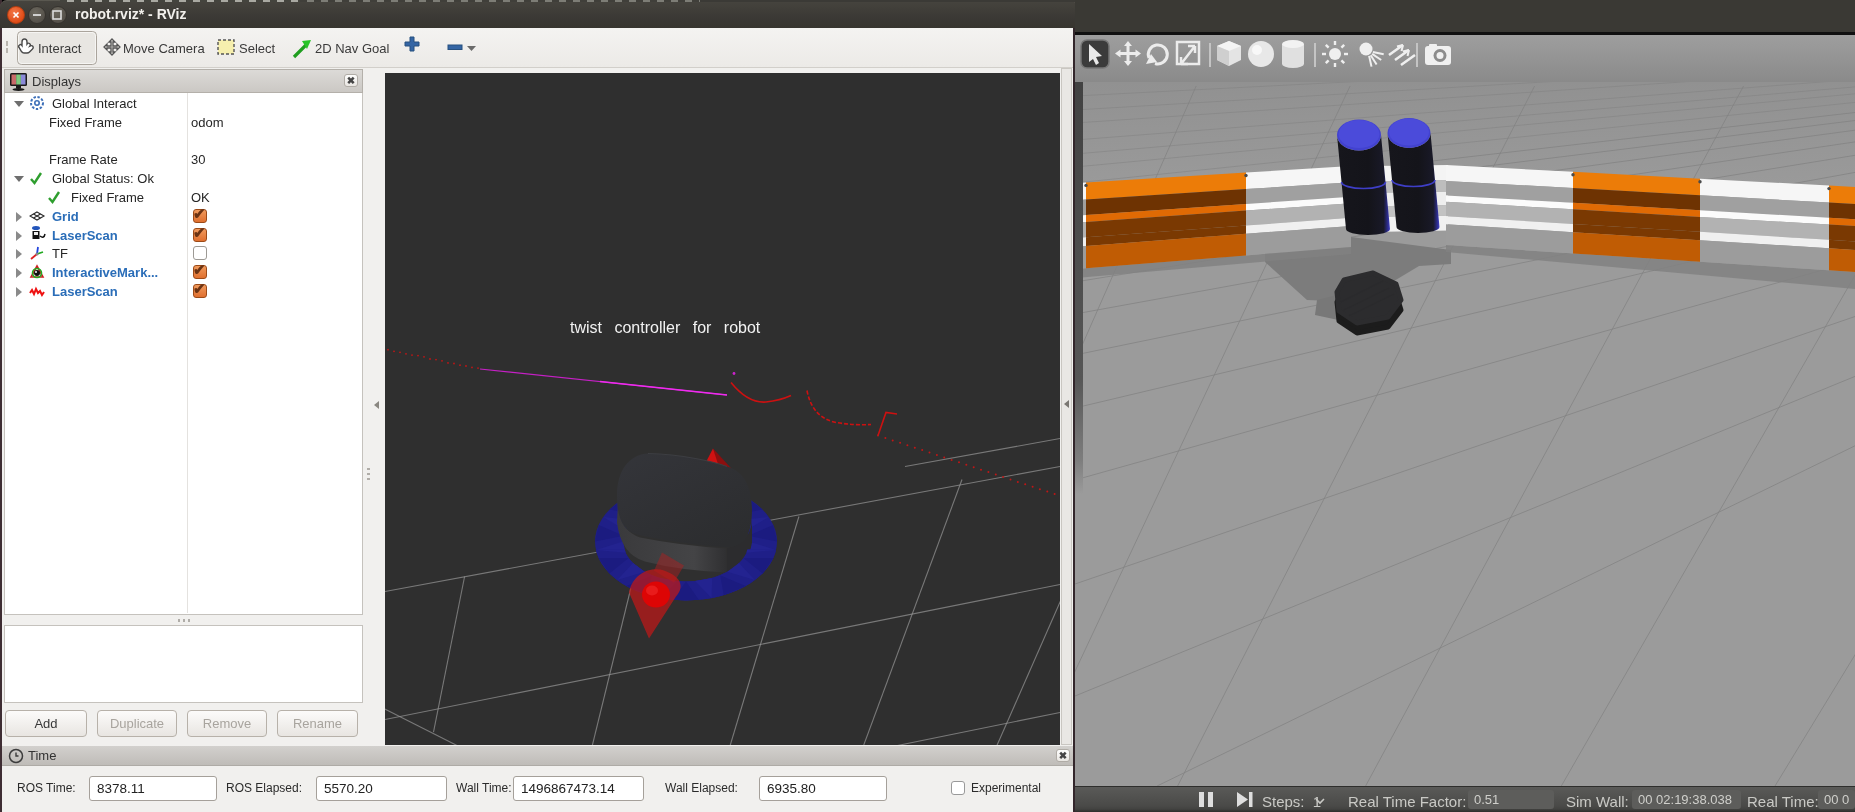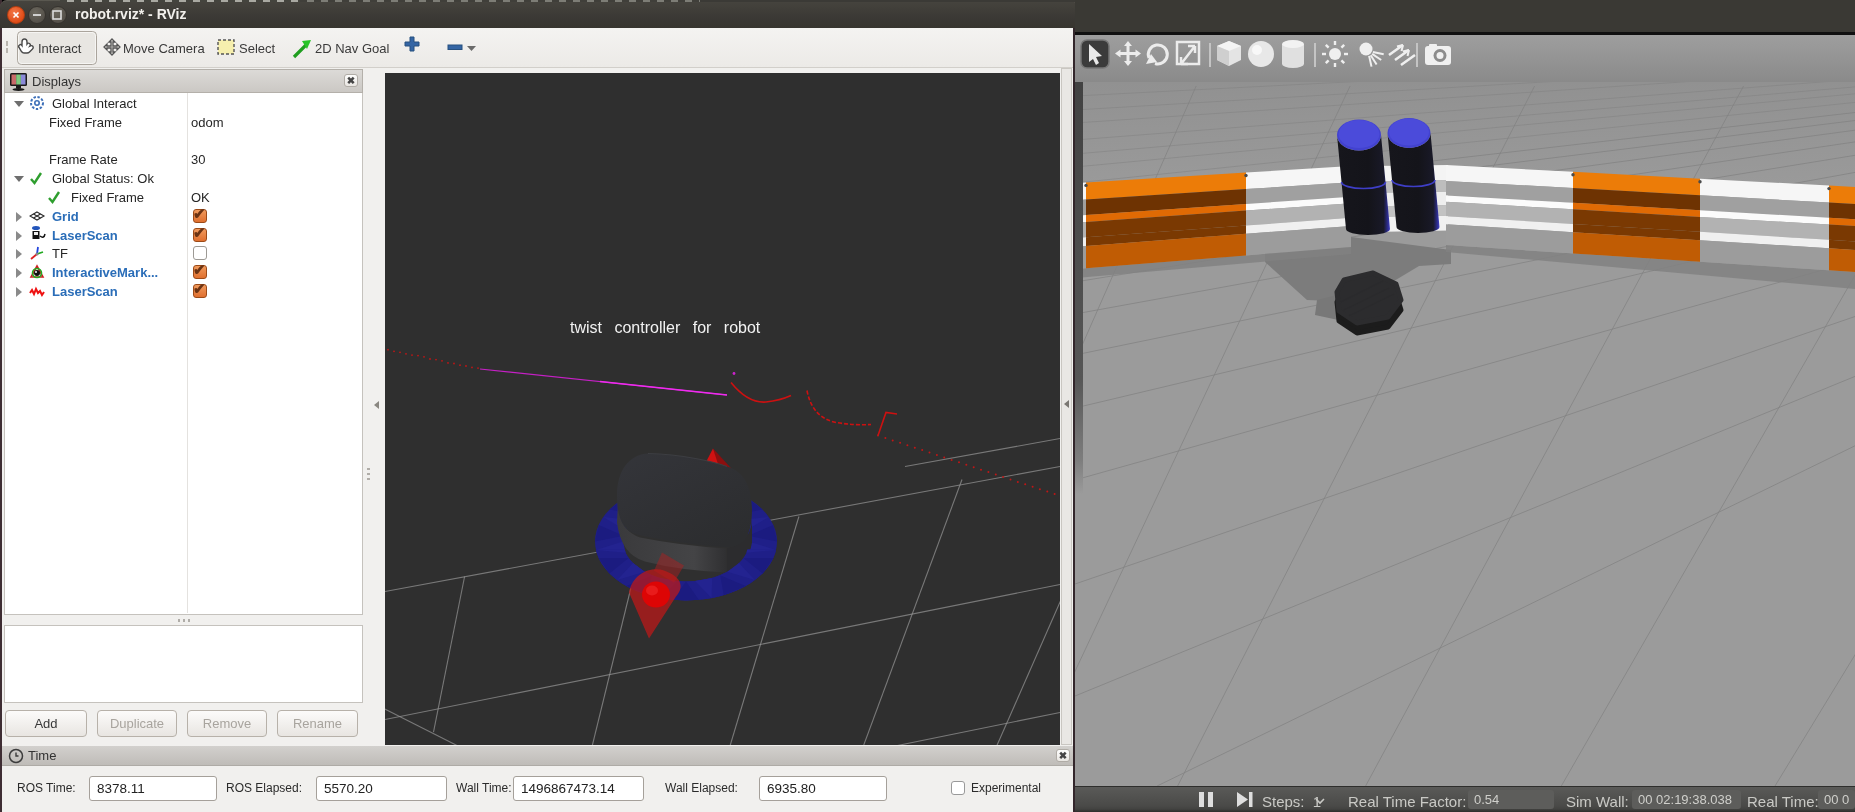--- a/index.html
+++ b/index.html
@@ -527,20 +527,20 @@
       <rect x="0" y="1" width="5" height="15" fill="#dedede"></rect>
           <rect x="9" y="1" width="5" height="15" fill="#dedede"></rect>
       <path d="M38,1 L49,8.5 L38,16 Z" fill="#dedede"></path>
           <rect x="50" y="1" width="3.5" height="15" fill="#dedede"></rect>
     </svg>
     <div class="gzt" style="left:187px">Steps:&nbsp; 1</div>
     <svg class="abs" style="left:240px;top:11px" width="12" height="8">
           <path d="M1,1 L5,5 L9,1" stroke="#c9c9c5" stroke-width="1.6" fill="none"></path>
         </svg>
     <div class="gzt" style="left:273px">Real Time Factor:</div>
-    <div class="gzbox" style="left:393px;width:86px">0.54</div>
+    <div class="gzbox" style="left:393px;width:86px">0.51</div>
     <div class="gzt" style="left:491px">Sim Wall:</div>
     <div class="gzbox" style="left:557px;width:109px">00 02:19:38.038</div>
     <div class="gzt" style="left:672px">Real Time:</div>
     <div class="gzbox" style="left:743px;width:37px">00 0</div>
   </div>
 </div>
 </div>
 
 </body></html>

